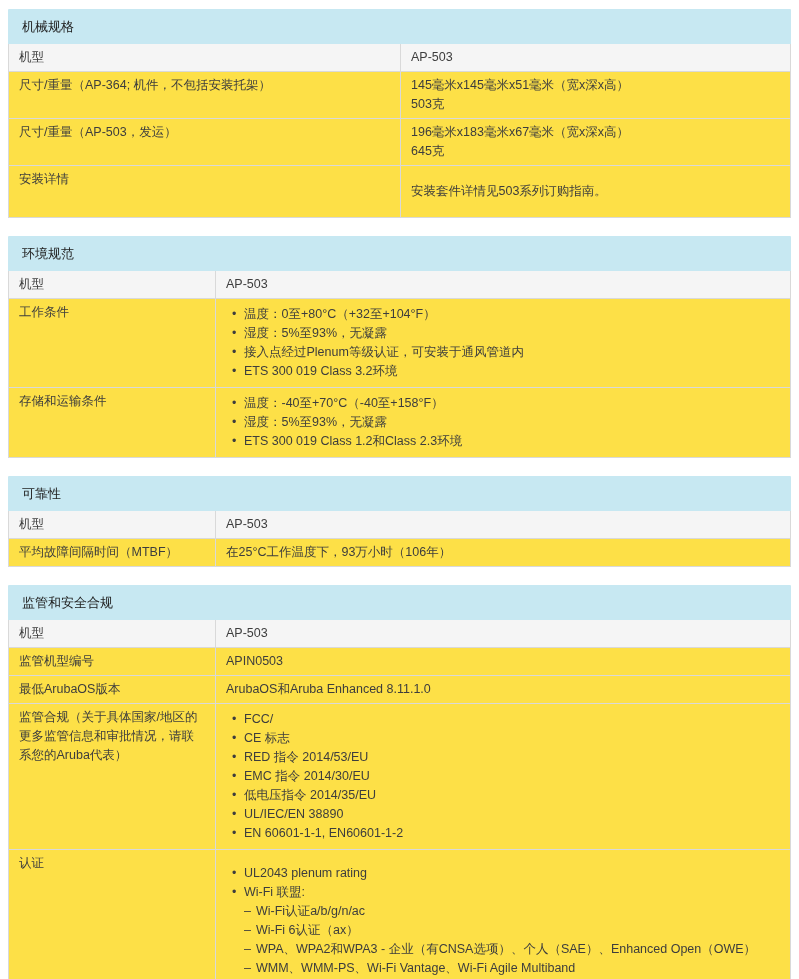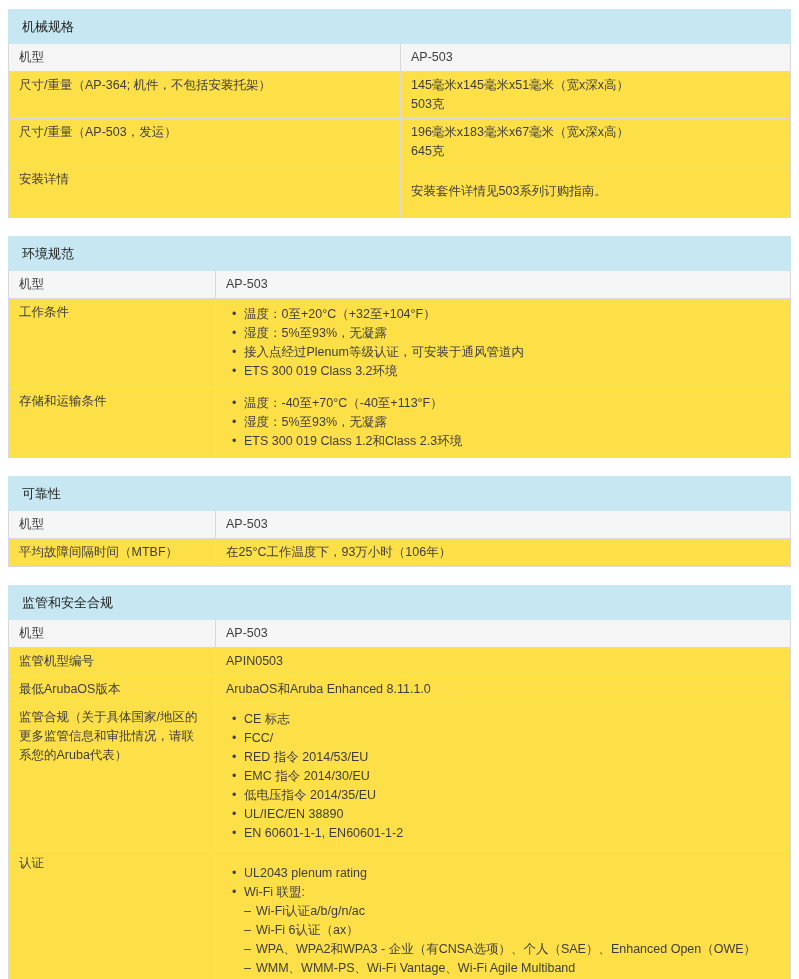--- a/index.html
+++ b/index.html
@@ -113,30 +113,30 @@
       <div class="tbl">
         <div class="row shaded">
           <div class="cell label" style="flex-basis: 207px; width: 207px;">机型</div>
           <div class="cell value">
             <div class="line">AP-503</div>
           </div>
         </div>
         <div class="row">
           <div class="cell label" style="flex-basis: 207px; width: 207px;">工作条件</div>
           <div class="cell value has-bullets">
-            <div class="bullet">温度：0至+20°C（+32至+104°F）</div>
+            <div class="bullet">温度：0至+80°C（+32至+104°F）</div>
             <div class="bullet">湿度：5%至93%，无凝露</div>
             <div class="bullet">接入点经过Plenum等级认证，可安装于通风管道内</div>
             <div class="bullet">ETS 300 019 Class 3.2环境</div>
           </div>
         </div>
         <div class="row">
           <div class="cell label" style="flex-basis: 207px; width: 207px;">存储和运输条件</div>
           <div class="cell value has-bullets">
-            <div class="bullet">温度：-40至+70°C（-40至+113°F）</div>
+            <div class="bullet">温度：-40至+70°C（-40至+158°F）</div>
             <div class="bullet">湿度：5%至93%，无凝露</div>
             <div class="bullet">ETS 300 019 Class 1.2和Class 2.3环境</div>
           </div>
         </div>
       </div>
     </section>
     <section class="spec-section">
       <div class="sec-header"><span>可靠性</span></div>
       <div class="tbl">
         <div class="row shaded">
@@ -170,22 +170,22 @@
         </div>
         <div class="row">
           <div class="cell label" style="flex-basis: 207px; width: 207px;">最低ArubaOS版本</div>
           <div class="cell value">
             <div class="line">ArubaOS和Aruba Enhanced 8.11.1.0</div>
           </div>
         </div>
         <div class="row" style="min-height: 130px;">
           <div class="cell label" style="flex-basis: 207px; width: 207px;">监管合规（关于具体国家/地区的更多监管信息和审批情况，请联系您的Aruba代表）</div>
           <div class="cell value has-bullets">
+            <div class="bullet">FCC/</div>
             <div class="bullet">CE 标志</div>
-            <div class="bullet">FCC/</div>
             <div class="bullet">RED 指令 2014/53/EU</div>
             <div class="bullet">EMC 指令 2014/30/EU</div>
             <div class="bullet">低电压指令 2014/35/EU</div>
             <div class="bullet">UL/IEC/EN 38890</div>
             <div class="bullet">EN 60601-1-1, EN60601-1-2</div>
           </div>
         </div>
         <div class="row" style="min-height: 188px;">
           <div class="cell label" style="flex-basis: 207px; width: 207px;">认证</div>
           <div class="cell value has-bullets" style="padding-top: 14px;">

